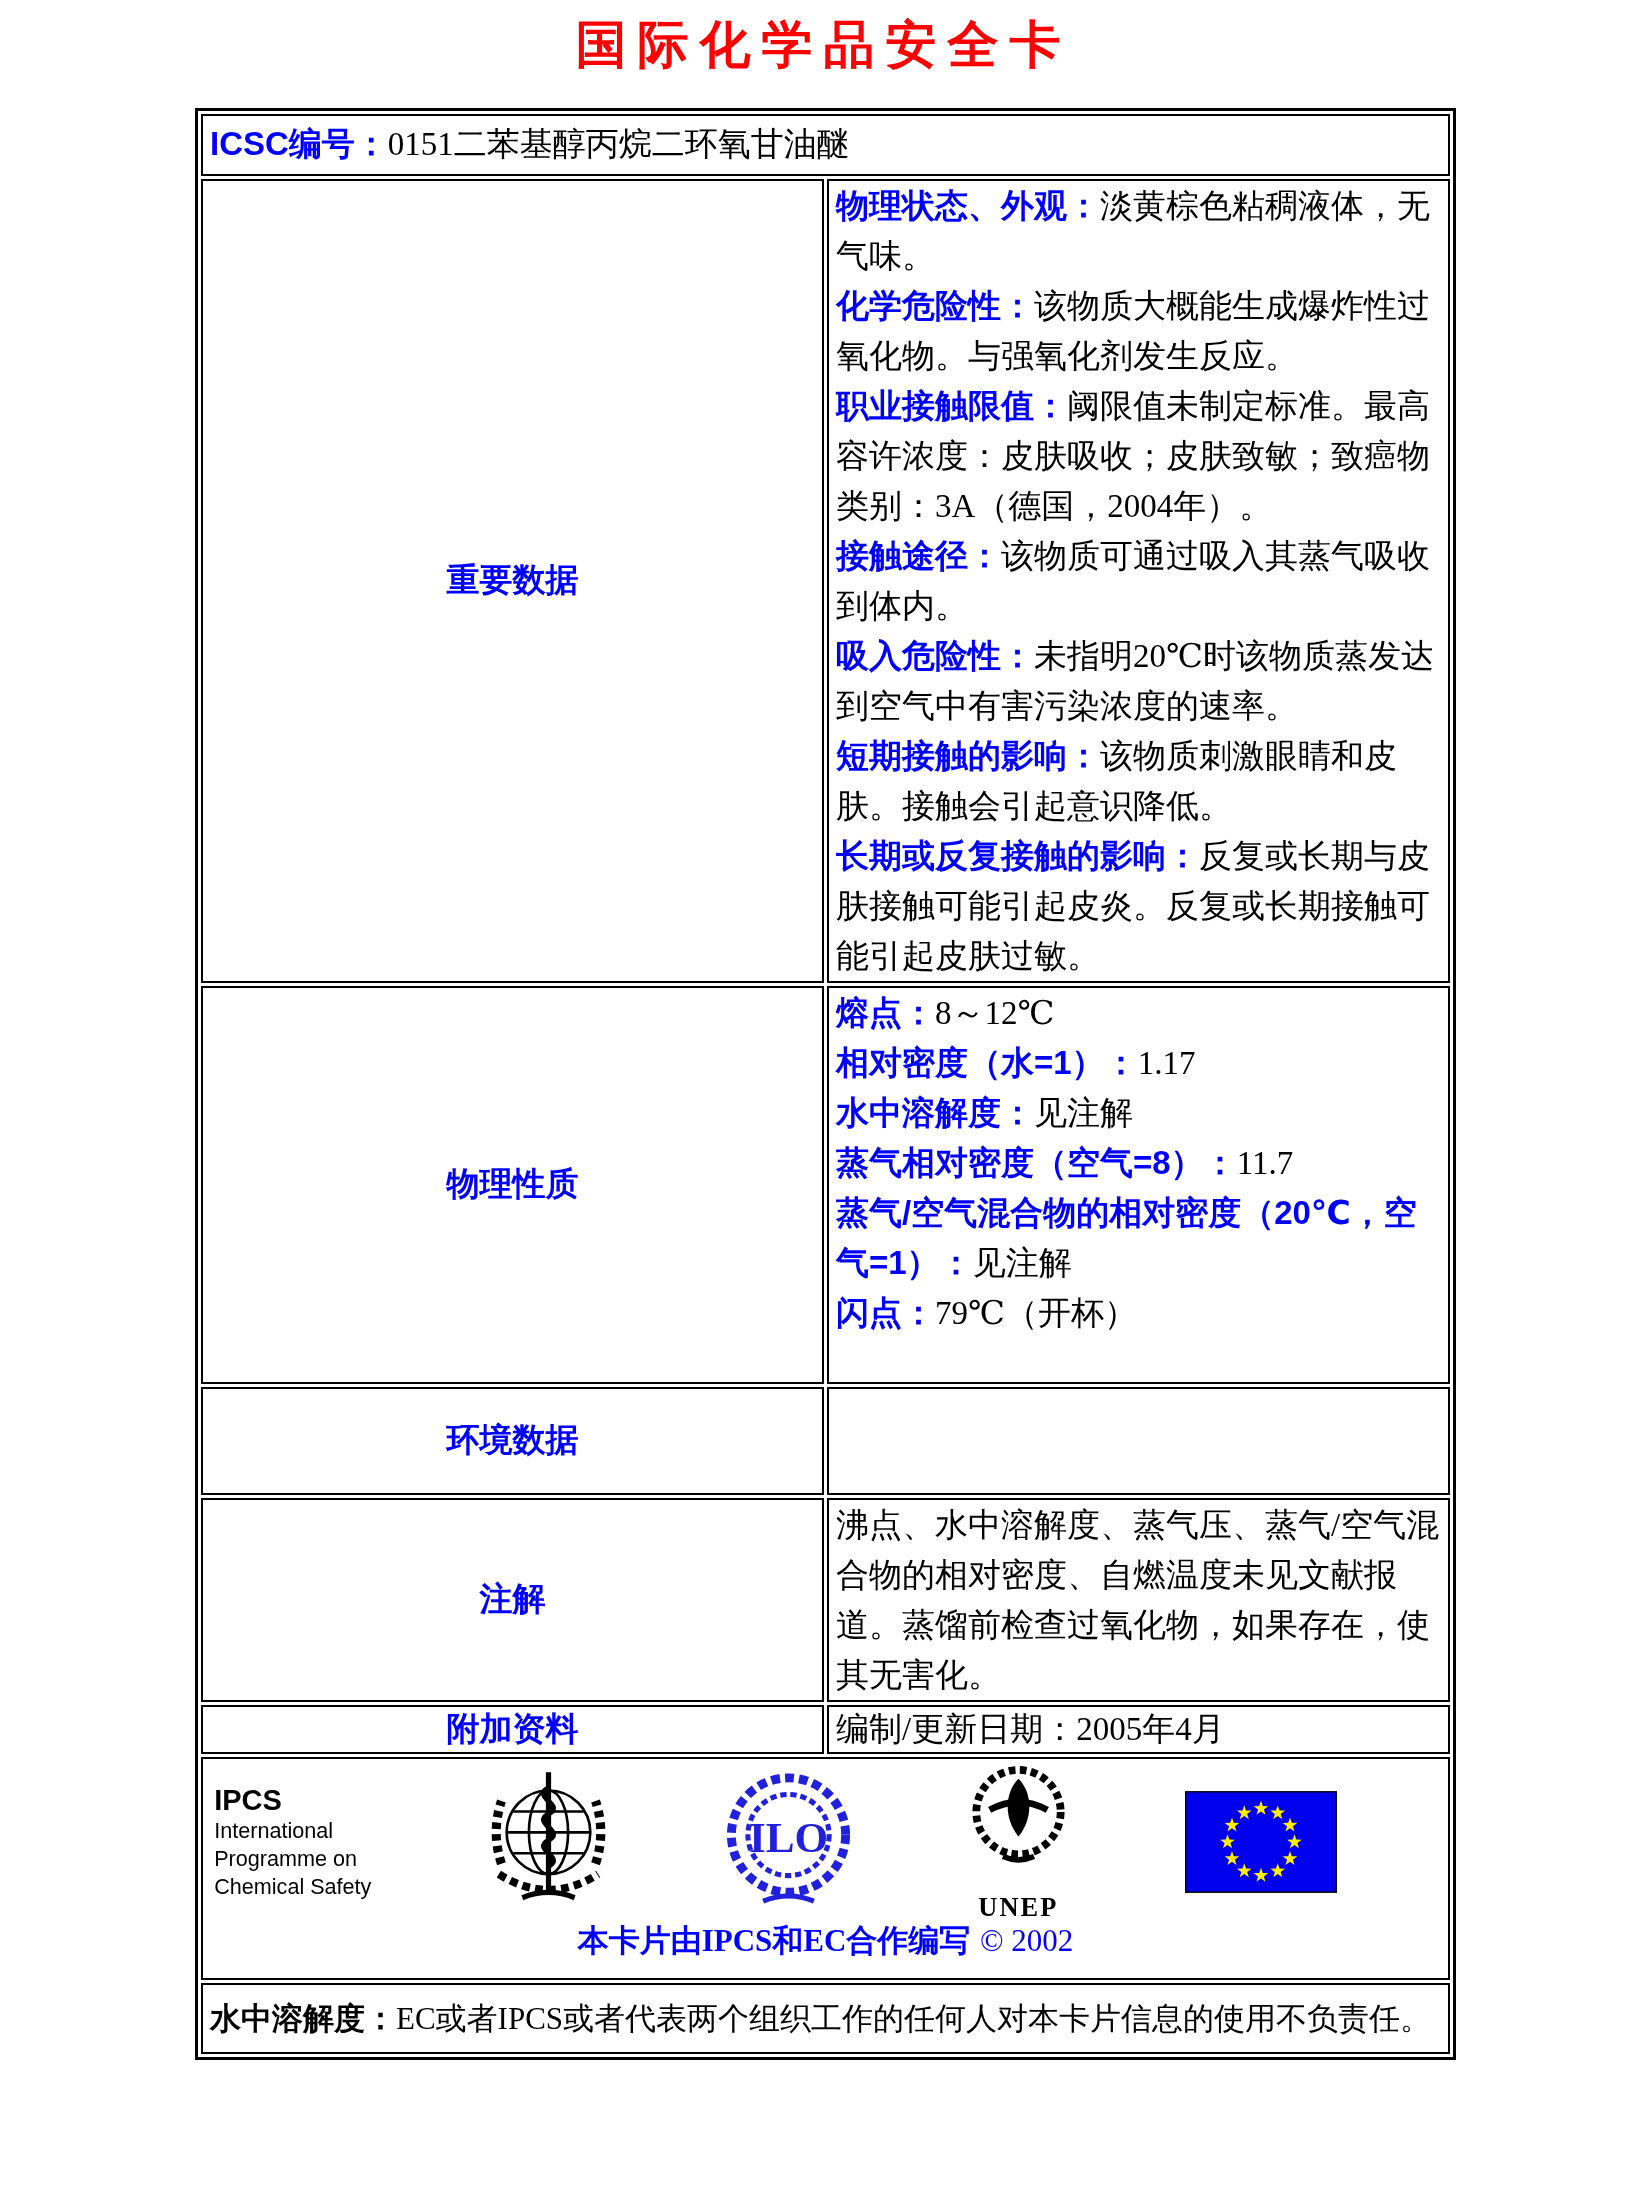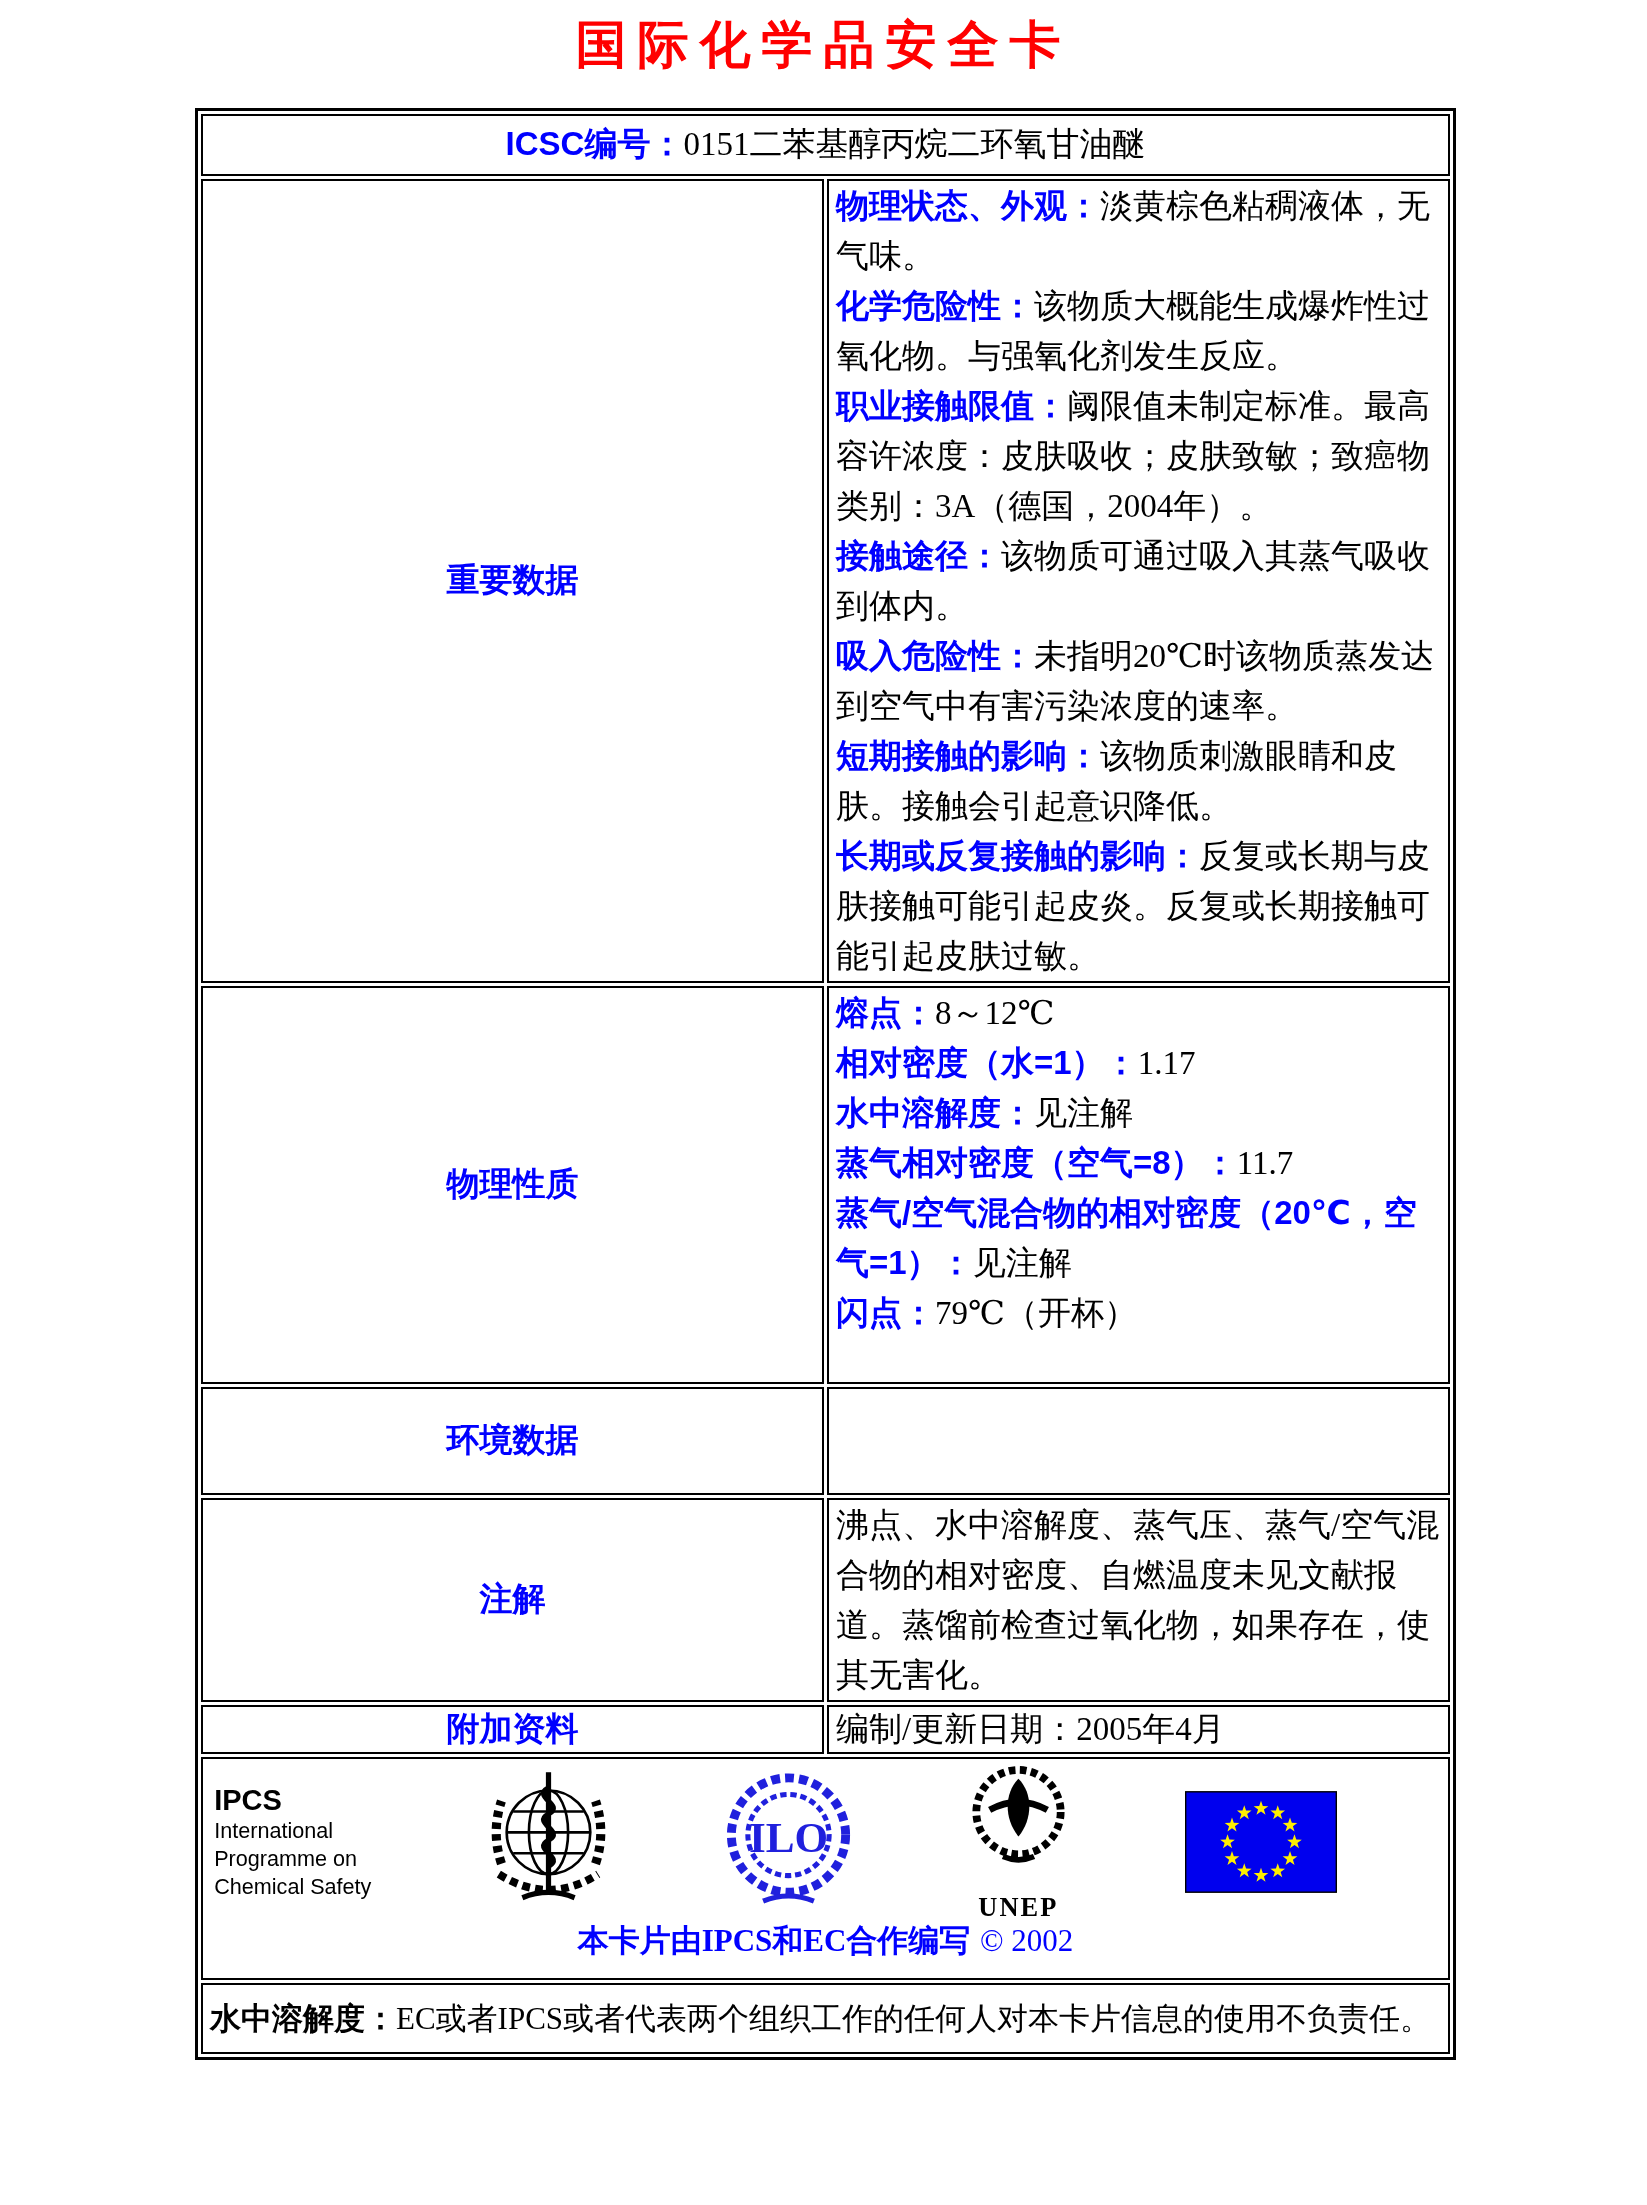--- a/index.html
+++ b/index.html
@@ -35,21 +35,21 @@
   }
   td.content-cell { font-size: 33px; line-height: 50px; }
 
   .term {
     font-family: "Liberation Sans", "DejaVu Sans", sans-serif;
     font-weight: bold; color: #0000FF;
   }
   .val { color: #000000; }
 
   td.header-cell { height: 58px; vertical-align: middle; font-size: 33px; }
-  .header-flex { display: flex; justify-content: center; align-items: baseline; }
+  .header-flex { display: flex; justify-content: flex-start; align-items: baseline; }
   td.h-important { height: 615px; }
   td.h-physical  { height: 394px; }
   td.h-env       { height: 104px; }
   td.h-notes     { height: 152px; }
   td.h-add       { height: 40px; vertical-align: middle; }
   td.h-add .compact { line-height: 40px; }
   td.h-logos     { height: 184px; vertical-align: middle; }
   td.h-legal     { height: 67px; vertical-align: middle; font-size: 31px; }
   td.h-legal .legal-term {
     font-family: "Liberation Sans", "DejaVu Sans", sans-serif;

